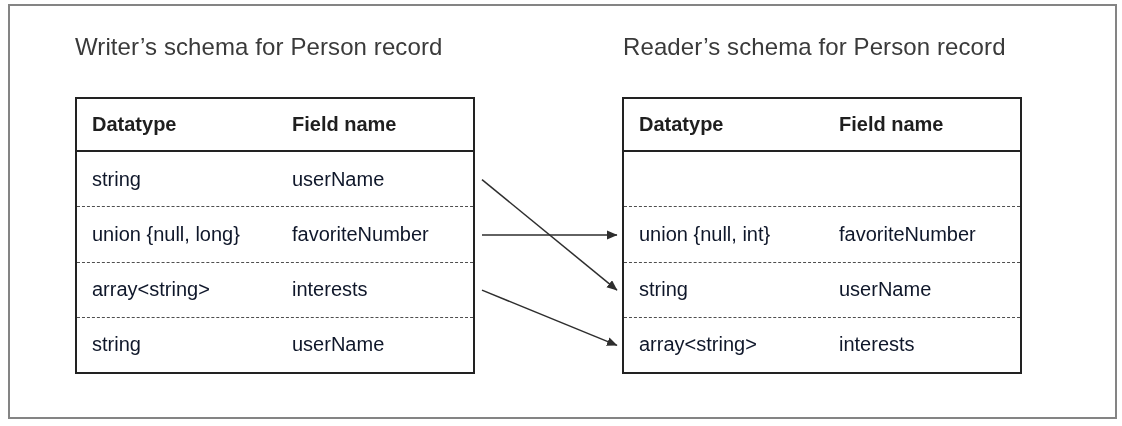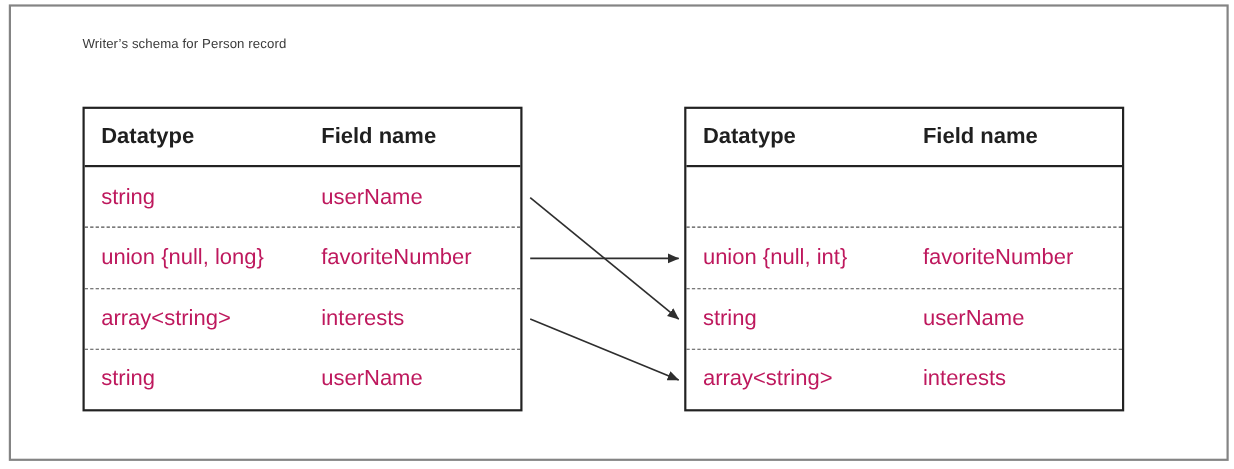--- a/index.html
+++ b/index.html
@@ -16,21 +16,21 @@
   }
   .outer-frame {
     position: absolute;
     left: 8px; top: 4px; right: 5px; bottom: 7px;
     border: 2px solid #848484;
     background: #ffffff;
   }
   .schema-title {
     position: absolute;
     top: 33px;
-    font-size: 12px;
+    font-size: 24px;
     font-weight: 400;
     color: #3a3a3a;
     letter-spacing: 0.1px;
     white-space: nowrap;
   }
   .schema-title.writer { left: 75px; }
   .schema-title.reader { left: 623px; }
 
   .schema-table {
     position: absolute;
@@ -44,21 +44,21 @@
   }
   .schema-table.writer { left: 75px; }
   .schema-table.reader { left: 622px; }
 
   .trow {
     display: grid;
     grid-template-columns: 200px 1fr;
     align-items: center;
     padding-left: 15px;
     font-size: 20px;
-    color: #be185d;
+    color: #0f172a;
   }
   .trow.header {
     height: 53px;
     flex: none;
     border-bottom: 2px solid #222222;
     font-weight: 700;
     color: #1f1f1f;
   }
   .trow.body { flex: 1; }
   .trow.body + .trow.body { border-top: 1px dashed #4f4f4f; }
@@ -70,20 +70,21 @@
     pointer-events: none;
   }
 </style>
 </head>
 <body>
 
 <div class="canvas">
   <div class="outer-frame"></div>
 
   <div class="schema-title writer">Writer’s schema for Person record</div>
+  <div class="schema-title reader">Reader’s schema for Person record</div>
 
   <div class="schema-table writer">
     <div class="trow header">
       <div class="cell">Datatype</div>
       <div class="cell">Field name</div>
     </div>
     <div class="trow body">
       <div class="cell">string</div>
       <div class="cell">userName</div>
     </div>

